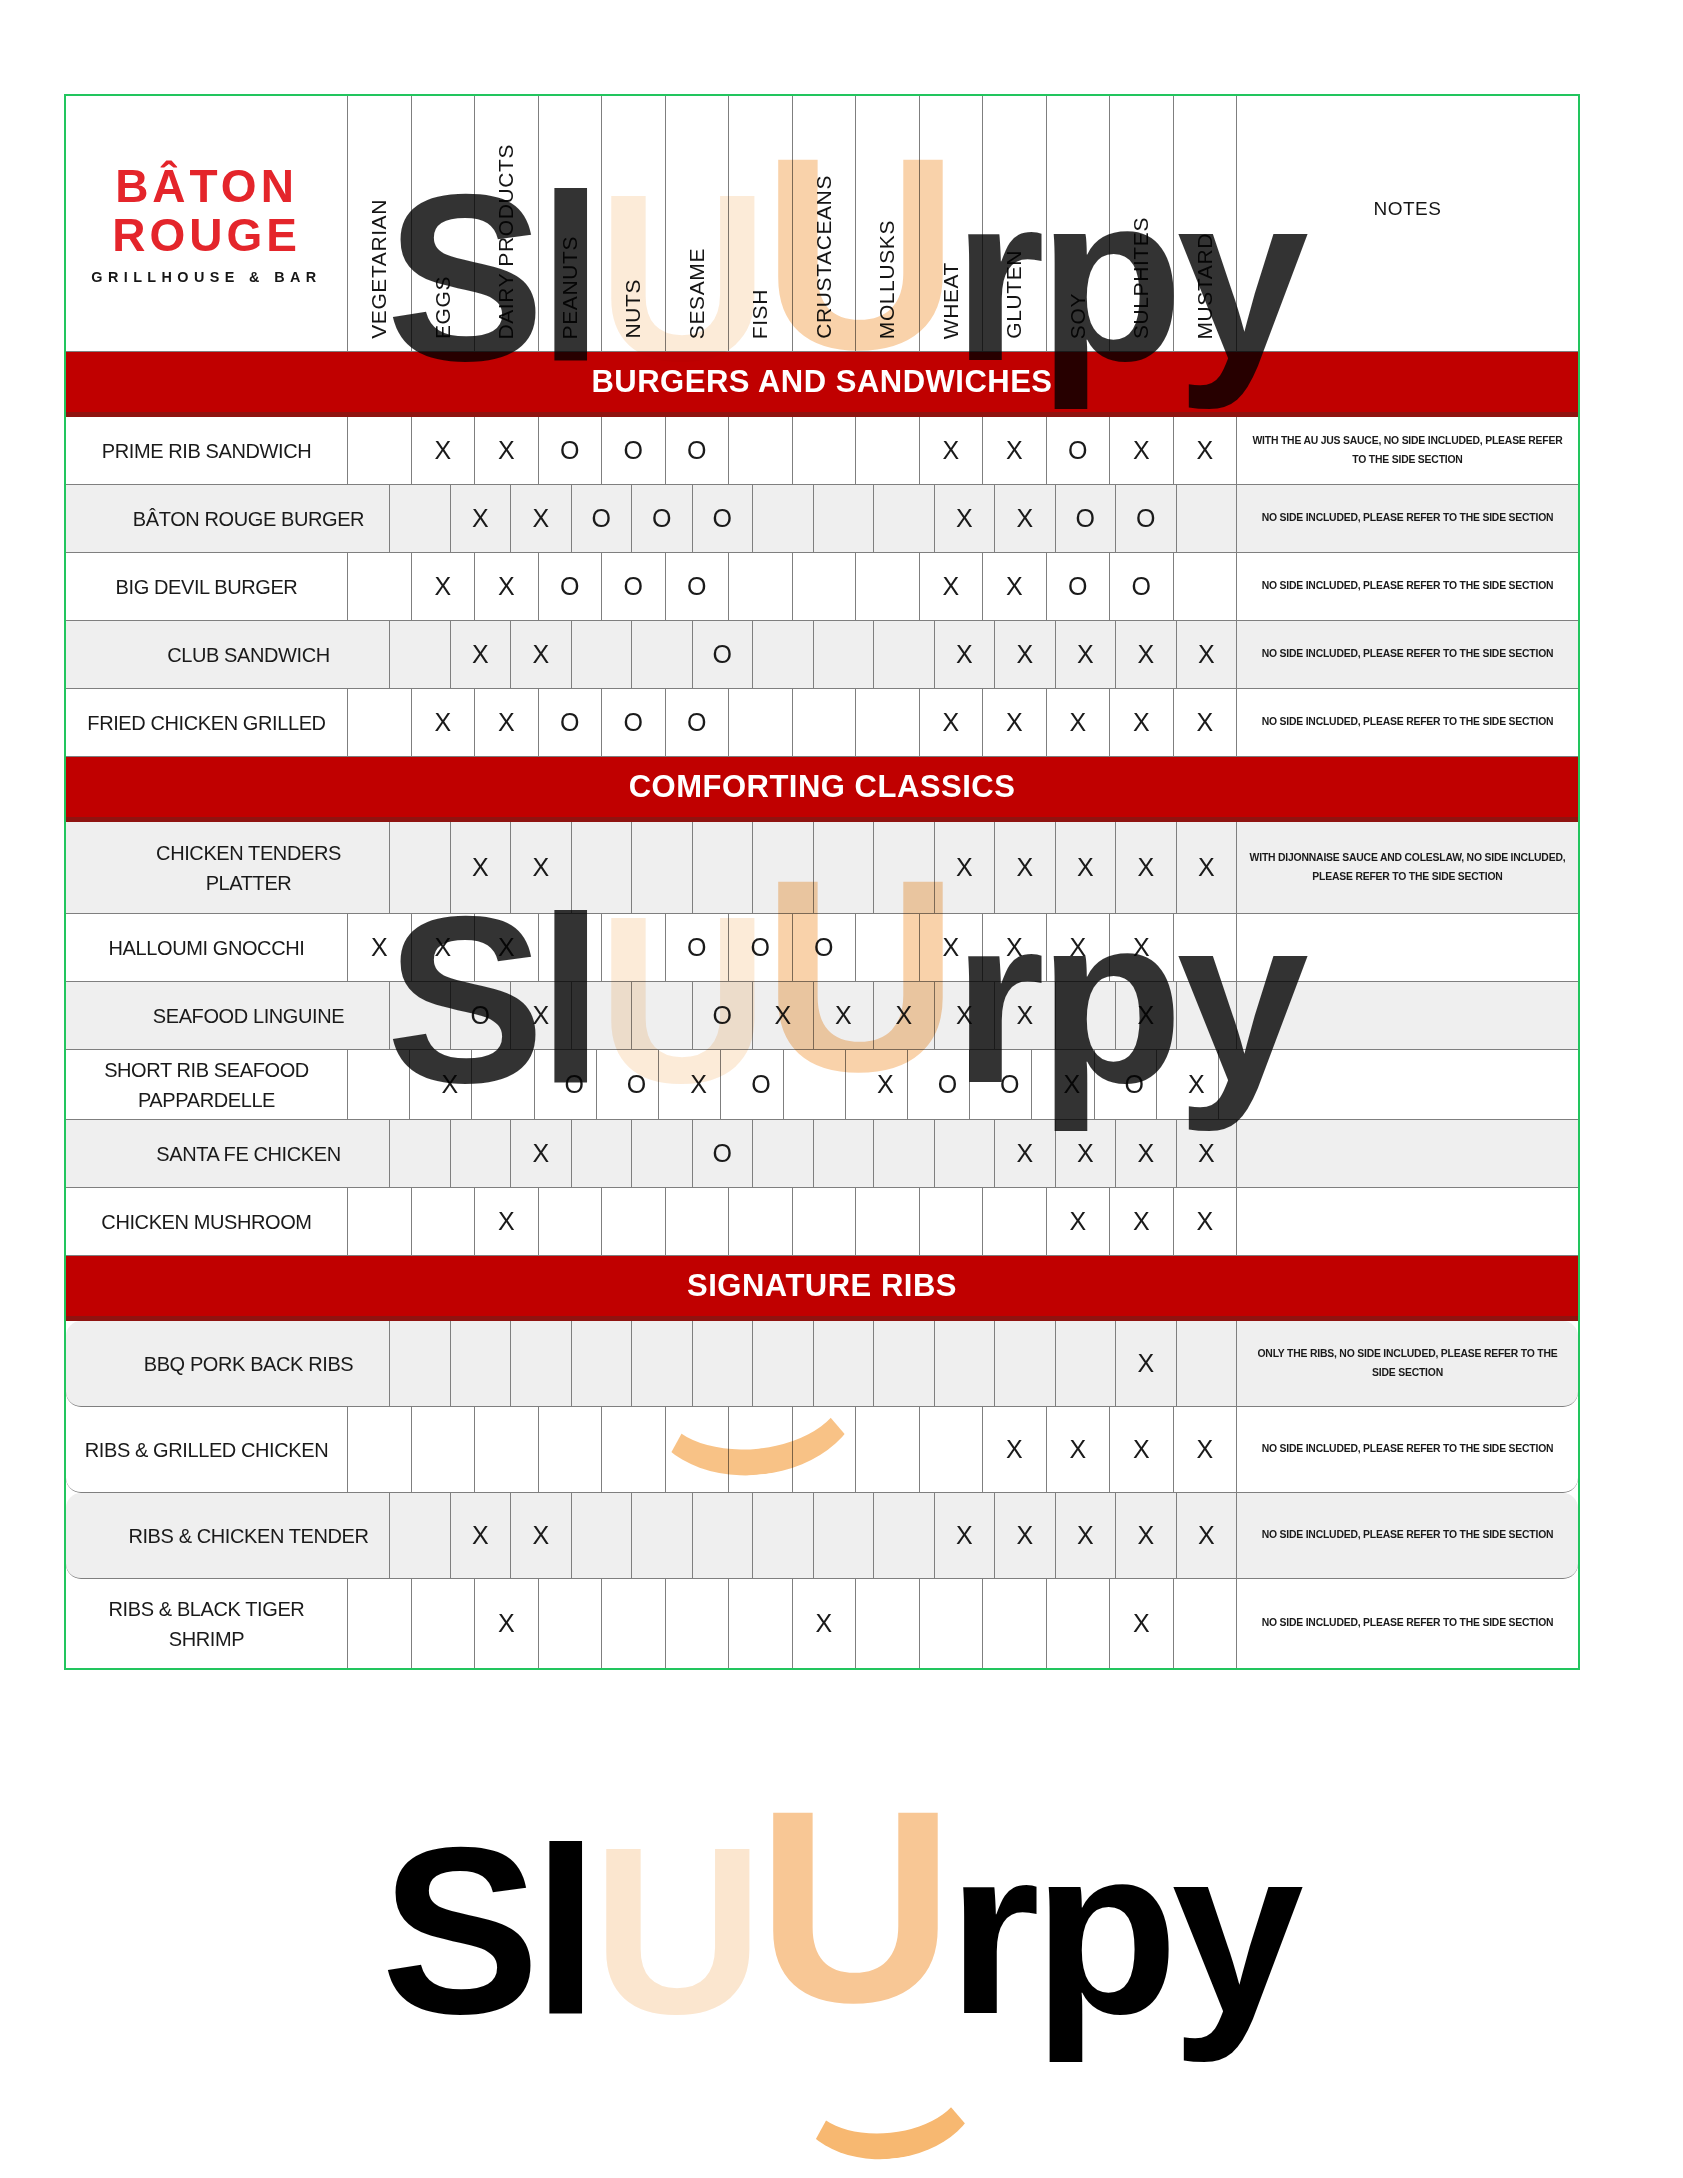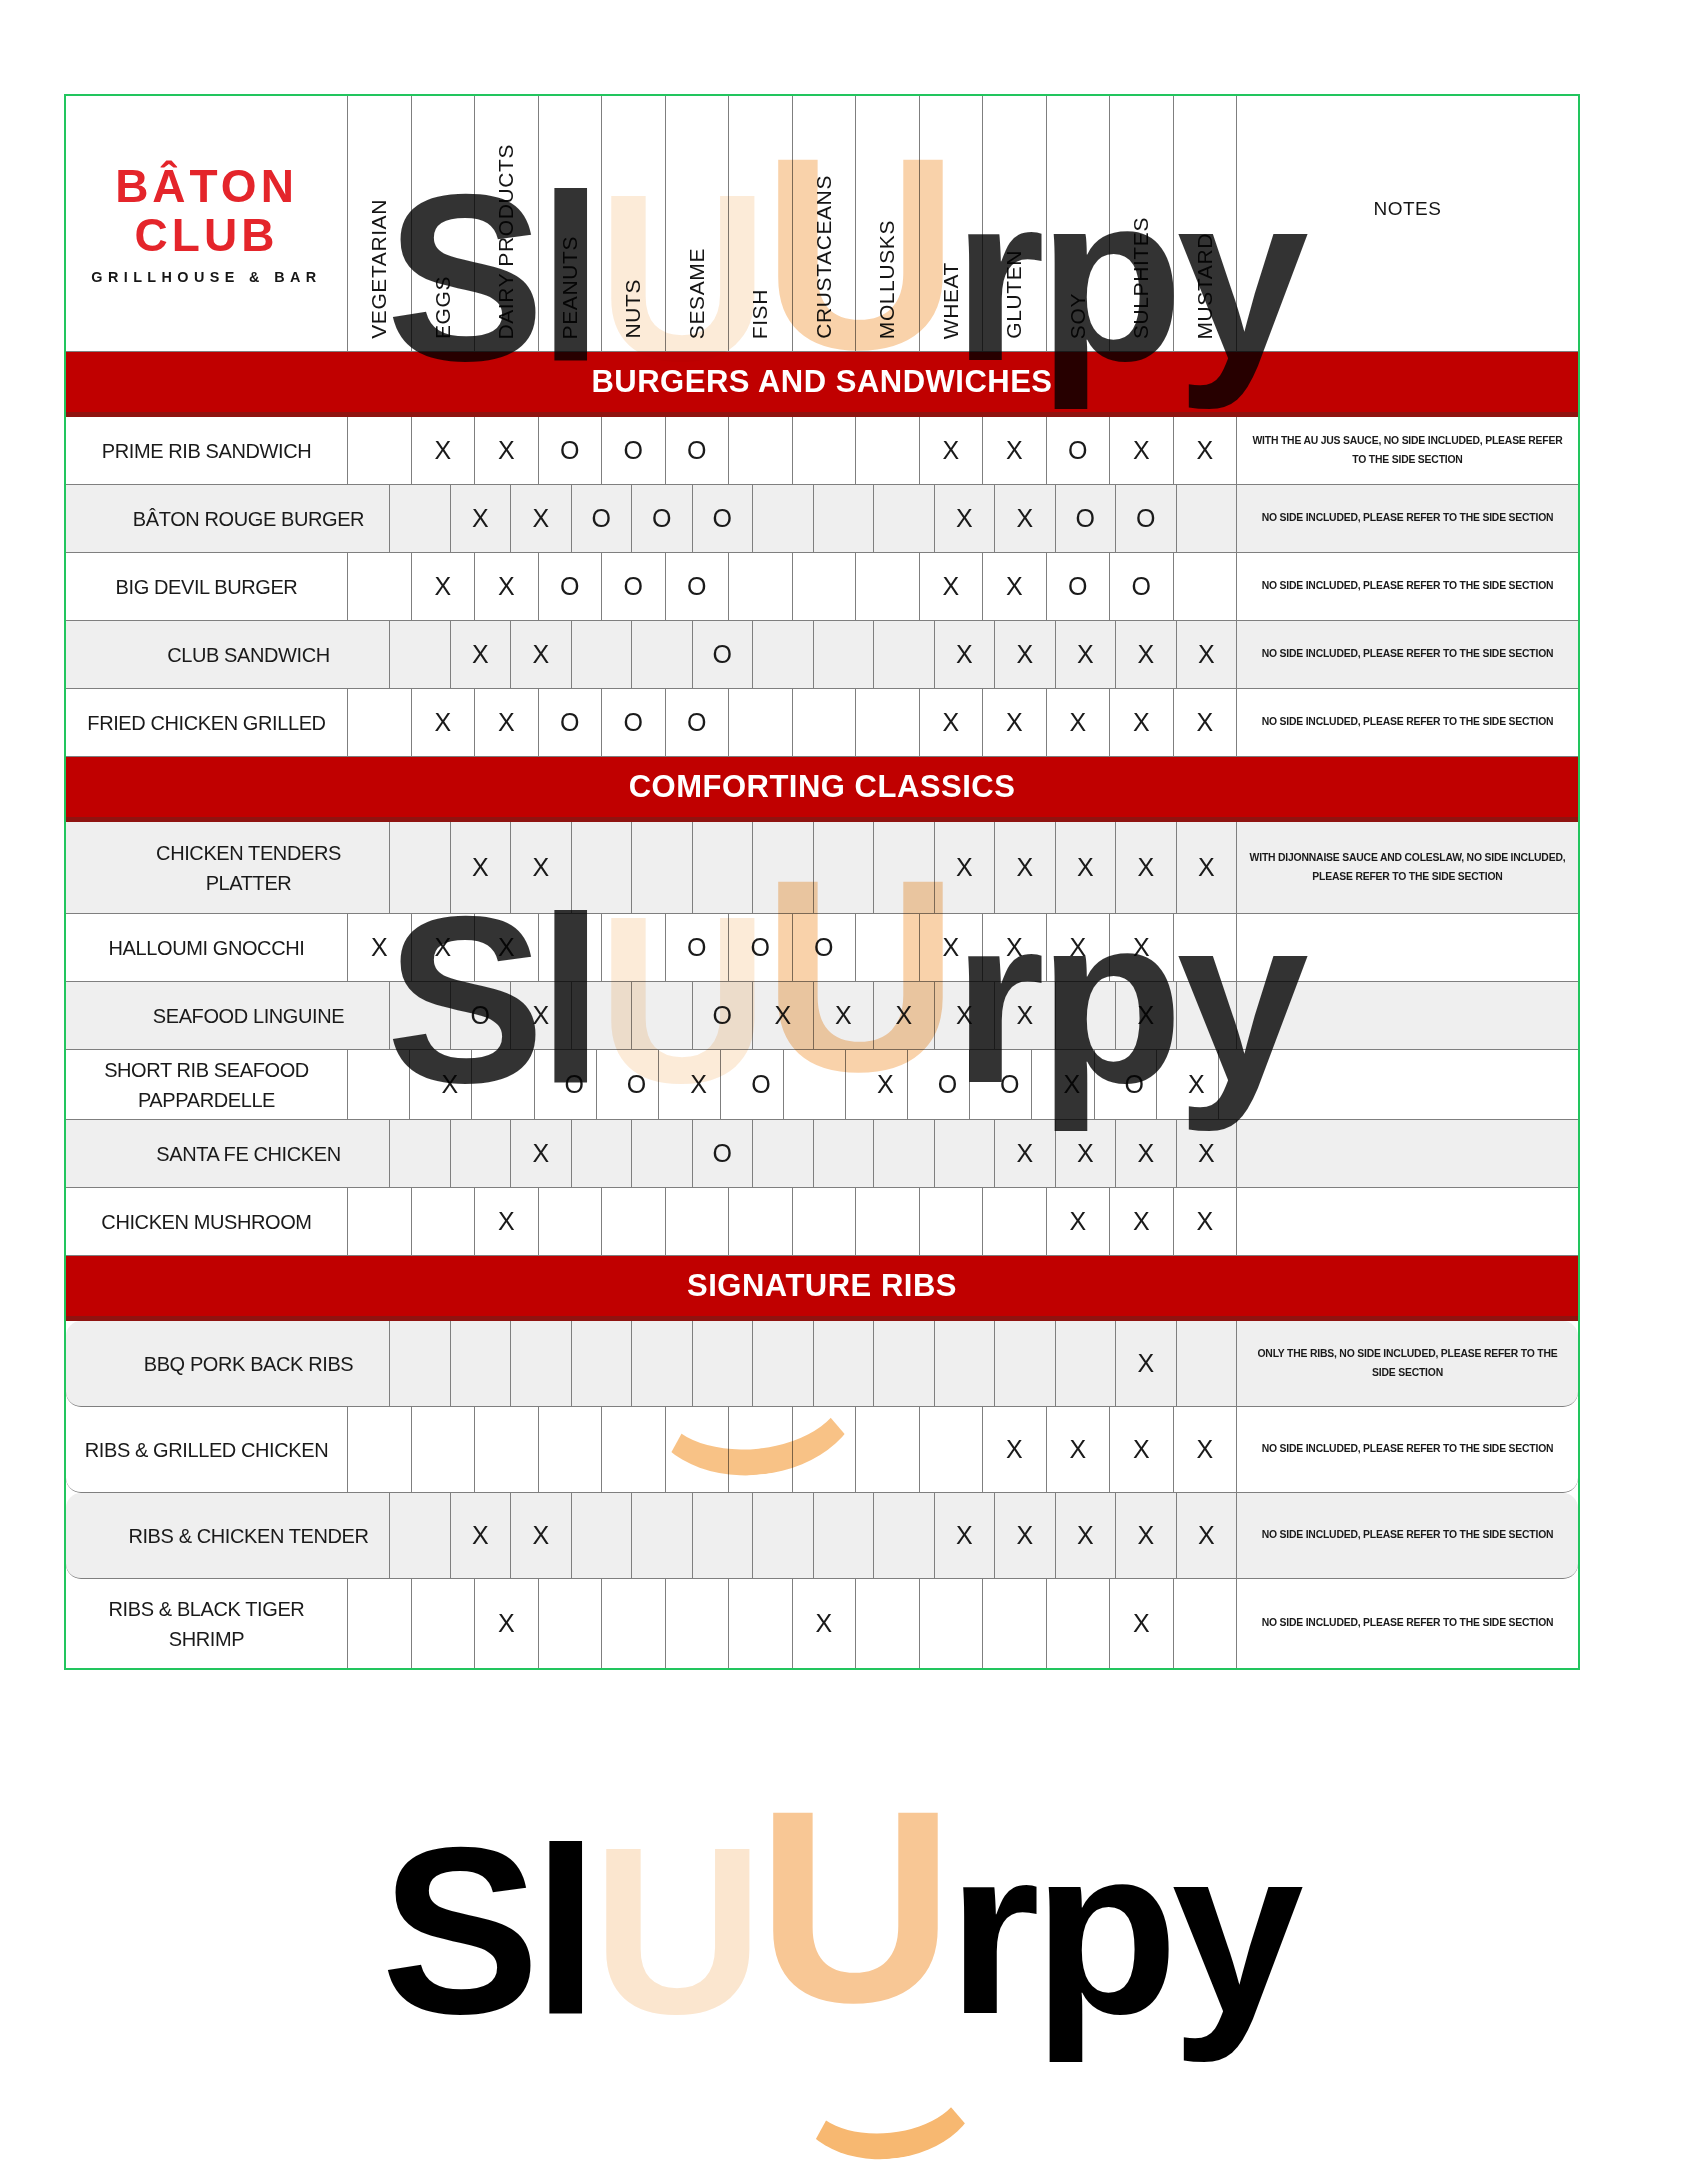--- a/index.html
+++ b/index.html
@@ -57,21 +57,21 @@
 </head>
 <body>
 
 <div class="page">
 
   <div class="atable">
     <div class="hrow">
       <div class="hcell logocell">
         <div class="logo">
           <span class="brandline">BÂTON</span>
-          <span class="brandline">CLUB</span>
+          <span class="brandline">ROUGE</span>
           <span class="brandtag">GRILLHOUSE &amp; BAR</span>
         </div>
       </div>
       <div class="hcell">
           <span class="vlabel">VEGETARIAN</span>
         </div>
       <div class="hcell">
           <span class="vlabel">EGGS</span>
         </div>
       <div class="hcell">

